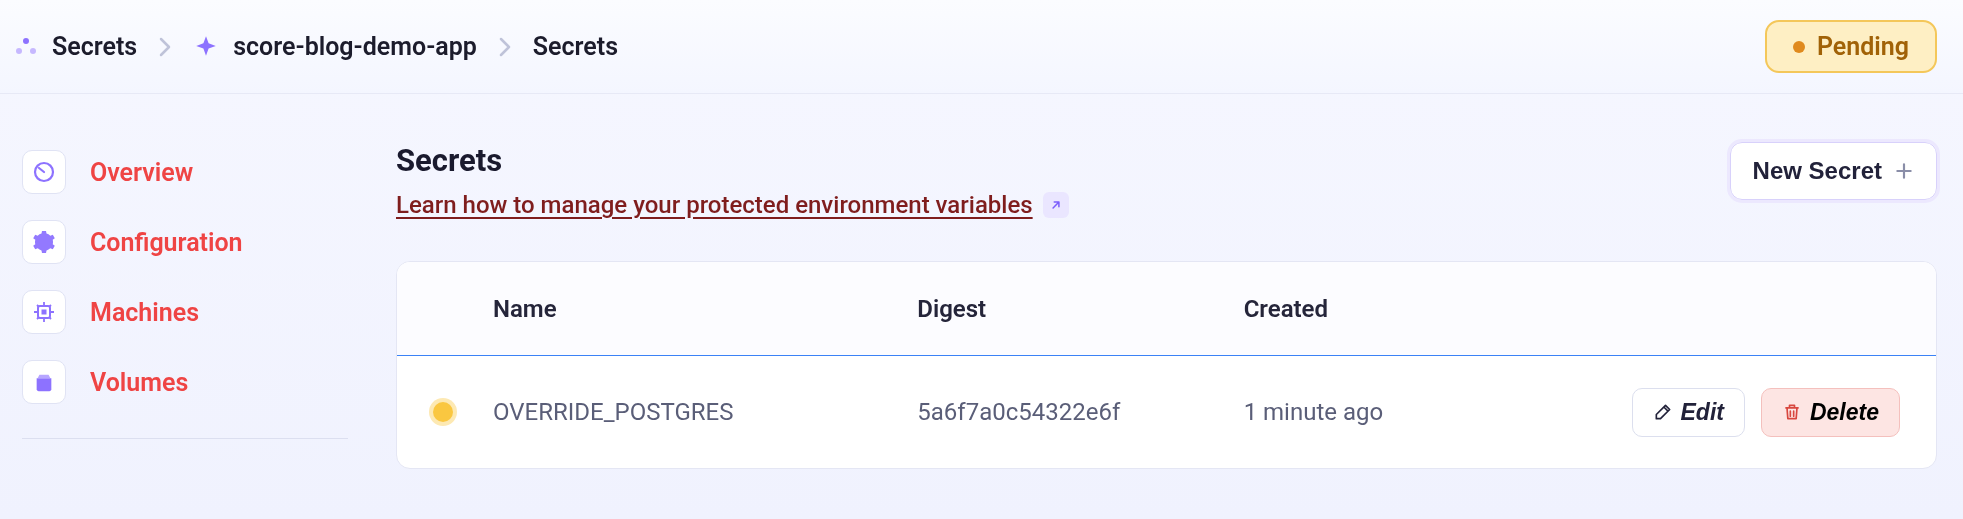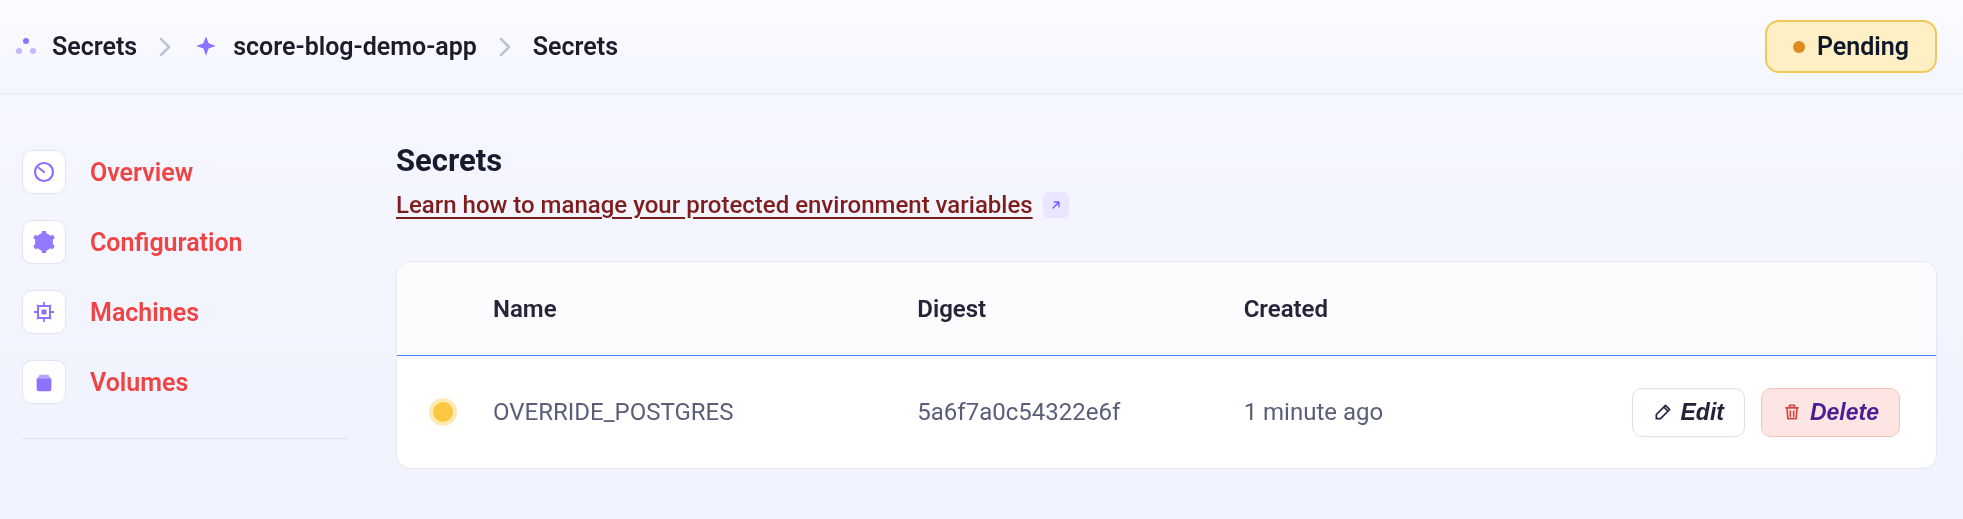--- a/index.html
+++ b/index.html
@@ -48,21 +48,21 @@
   .status-pill {
     display: flex;
     align-items: center;
     gap: 12px;
     background: #feefc4;
     border: 2px solid #f4c75a;
     border-radius: 14px;
     padding: 10px 26px;
     font-size: 25px;
     font-weight: 600;
-    color: #0f172a;
+    color: #a16207;
   }
   .status-dot {
     width: 12px;
     height: 12px;
     border-radius: 50%;
     background: #e08a1e;
   }
 
   
   .page {
@@ -206,21 +206,21 @@
     font-weight: 600;
     cursor: pointer;
     border: 1px solid #dcdfee;
     background: #ffffff;
     color: #22223a;
     font-style: italic;
   }
   .action-btn.delete {
     background: #fde5e3;
     border-color: #f4c0bd;
-    color: #4c1d95;
+    color: #000000;
   }
   svg { display: block; }
 </style>
 </head>
 <body>
 
 <div class="topbar">
   <div class="crumbs">
 
     <div class="crumb">
@@ -323,20 +323,28 @@
         <a class="help-link">
           <span>Learn how to manage your protected environment variables</span>
           <span class="ext-icon">
             <svg width="14" height="14" viewBox="0 0 24 24" fill="none">
               <path d="M7 17L17 7M9 7h8v8" stroke="#7b5efc" stroke-width="2.6" stroke-linecap="round" stroke-linejoin="round"></path>
             </svg>
           </span>
         </a>
       </div>
 
+      <button class="new-btn">
+        <span>New Secret</span>
+        <span class="plus-icon">
+          <svg width="20" height="20" viewBox="0 0 24 24" fill="none">
+            <path d="M12 4v16M4 12h16" stroke="#8a8ea8" stroke-width="2.6" stroke-linecap="round"></path>
+          </svg>
+        </span>
+      </button>
     </div>
 
     <div class="table-card">
 
       <div class="thead">
         <span></span>
         <span>Name</span>
         <span>Digest</span>
         <span>Created</span>
         <span></span>

